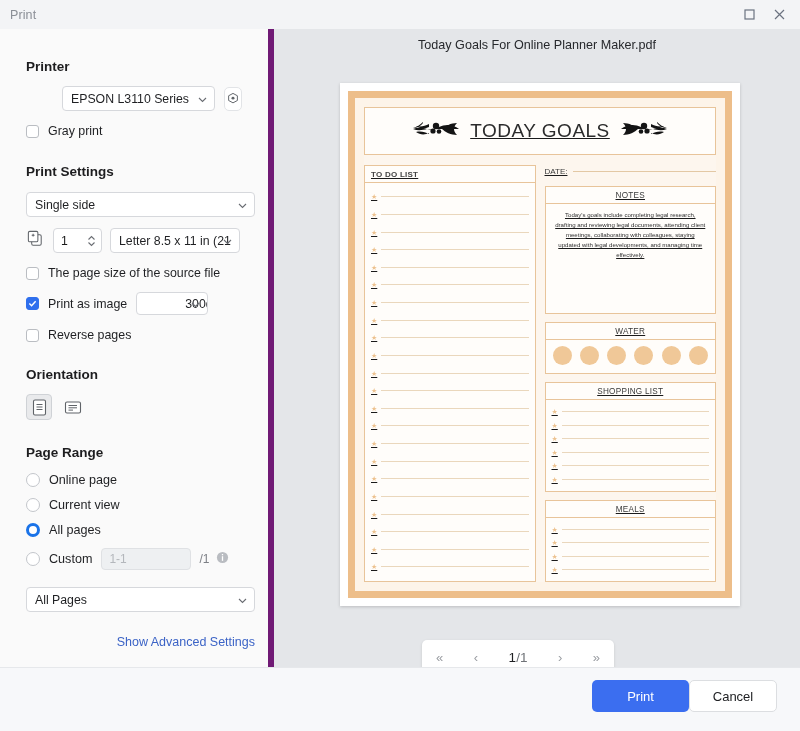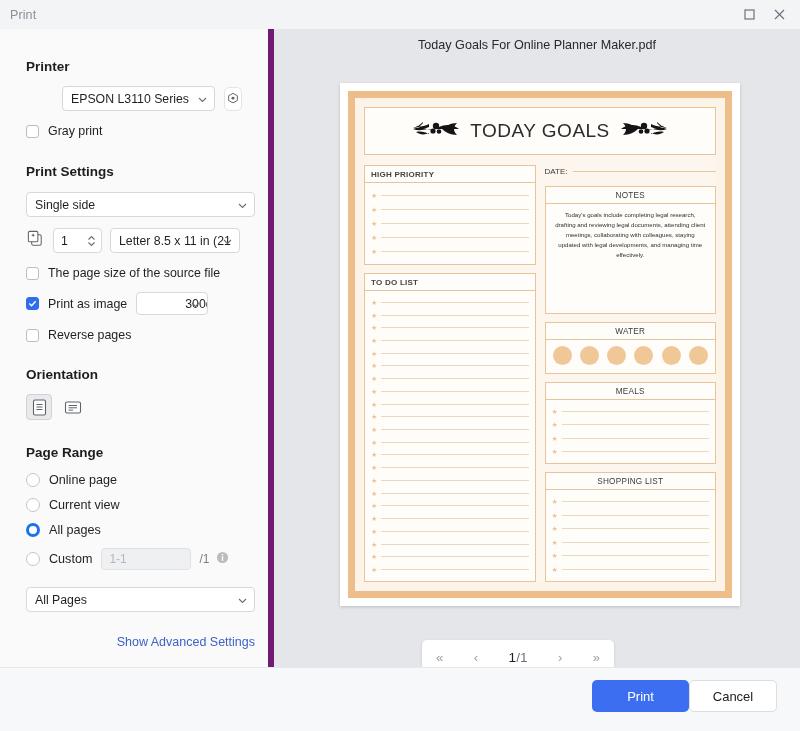--- a/index.html
+++ b/index.html
@@ -117,20 +117,21 @@
     position:absolute; left:66px; top:54px; width:400px; height:523px;
     background:#ffffff;
     border:8px solid #ffffff;
     box-shadow:0 1px 3px rgba(0,0,0,.18);
   }
   #pageinner{
     width:100%; height:100%;
     border:7px solid #edbe8a;
     background:#fdf4e9;
     padding:9px;
+    text-decoration:underline;
   }
   #sheet{
     width:100%; height:100%;
     background:#fdf6ee;
     display:flex; flex-direction:column;
   }
   .hdrbox{
     border:1.5px solid #e8c49a; background:#fffdfa;
     height:48px; display:flex; align-items:center; justify-content:center;
     gap:9px;
@@ -400,45 +401,20 @@
                 <path d="M20 16 C16 14 12 13 7 14 C11 17 16 17 20 15"></path>
                 <path d="M14 4 C11 7 8 9 4 10 C8 10 12 8 14 5"></path>
               </g>
             </svg>
           </span>
         </div>
 
         <div class="cols">
 
           <div class="colL">
-            <div class="box" style="flex:none; height:100px;">
-              <div class="boxhead left">HIGH PRIORITY</div>
-              <div class="boxbody">
-                  <div class="lineitem">
-                    <span class="star">★</span>
-                    <span class="rule"></span>
-                  </div>
-                  <div class="lineitem">
-                    <span class="star">★</span>
-                    <span class="rule"></span>
-                  </div>
-                  <div class="lineitem">
-                    <span class="star">★</span>
-                    <span class="rule"></span>
-                  </div>
-                  <div class="lineitem">
-                    <span class="star">★</span>
-                    <span class="rule"></span>
-                  </div>
-                  <div class="lineitem">
-                    <span class="star">★</span>
-                    <span class="rule"></span>
-                  </div>
-                </div>
-            </div>
             <div class="box" style="flex:1;">
               <div class="boxhead left">TO DO LIST</div>
               <div class="boxbody">
                   <div class="lineitem">
                     <span class="star">★</span>
                     <span class="rule"></span>
                   </div>
                   <div class="lineitem">
                     <span class="star">★</span>
                     <span class="rule"></span>
@@ -540,52 +516,52 @@
               <div class="boxhead">WATER</div>
               <div class="drops">
                   <span class="drop"></span>
                   <span class="drop"></span>
                   <span class="drop"></span>
                   <span class="drop"></span>
                   <span class="drop"></span>
                   <span class="drop"></span>
                 </div>
             </div>
+            <div class="box" style="flex:1;">
+              <div class="boxhead">SHOPPING LIST</div>
+              <div class="boxbody">
+                  <div class="lineitem">
+                    <span class="star">★</span>
+                    <span class="rule"></span>
+                  </div>
+                  <div class="lineitem">
+                    <span class="star">★</span>
+                    <span class="rule"></span>
+                  </div>
+                  <div class="lineitem">
+                    <span class="star">★</span>
+                    <span class="rule"></span>
+                  </div>
+                  <div class="lineitem">
+                    <span class="star">★</span>
+                    <span class="rule"></span>
+                  </div>
+                  <div class="lineitem">
+                    <span class="star">★</span>
+                    <span class="rule"></span>
+                  </div>
+                  <div class="lineitem">
+                    <span class="star">★</span>
+                    <span class="rule"></span>
+                  </div>
+                </div>
+            </div>
             <div class="box" style="flex:none; height:82px;">
               <div class="boxhead">MEALS</div>
               <div class="boxbody">
-                  <div class="lineitem">
-                    <span class="star">★</span>
-                    <span class="rule"></span>
-                  </div>
-                  <div class="lineitem">
-                    <span class="star">★</span>
-                    <span class="rule"></span>
-                  </div>
-                  <div class="lineitem">
-                    <span class="star">★</span>
-                    <span class="rule"></span>
-                  </div>
-                  <div class="lineitem">
-                    <span class="star">★</span>
-                    <span class="rule"></span>
-                  </div>
-                </div>
-            </div>
-            <div class="box" style="flex:1;">
-              <div class="boxhead">SHOPPING LIST</div>
-              <div class="boxbody">
-                  <div class="lineitem">
-                    <span class="star">★</span>
-                    <span class="rule"></span>
-                  </div>
-                  <div class="lineitem">
-                    <span class="star">★</span>
-                    <span class="rule"></span>
-                  </div>
                   <div class="lineitem">
                     <span class="star">★</span>
                     <span class="rule"></span>
                   </div>
                   <div class="lineitem">
                     <span class="star">★</span>
                     <span class="rule"></span>
                   </div>
                   <div class="lineitem">
                     <span class="star">★</span>

